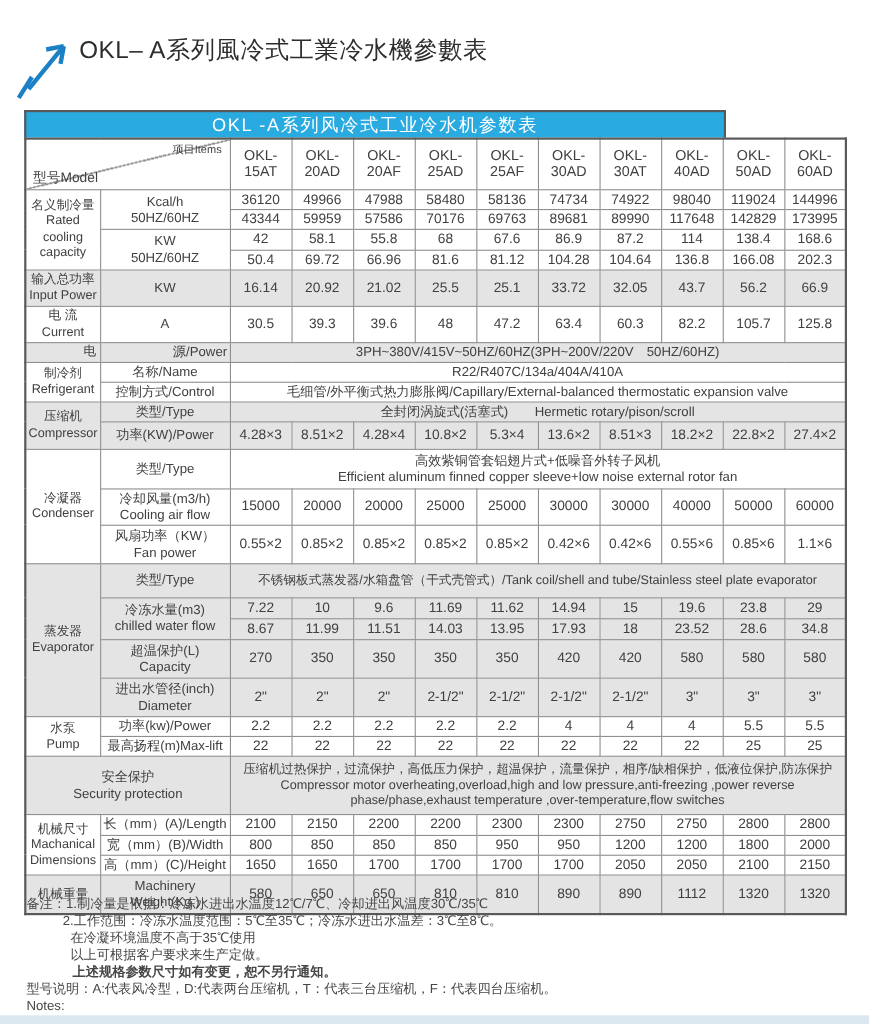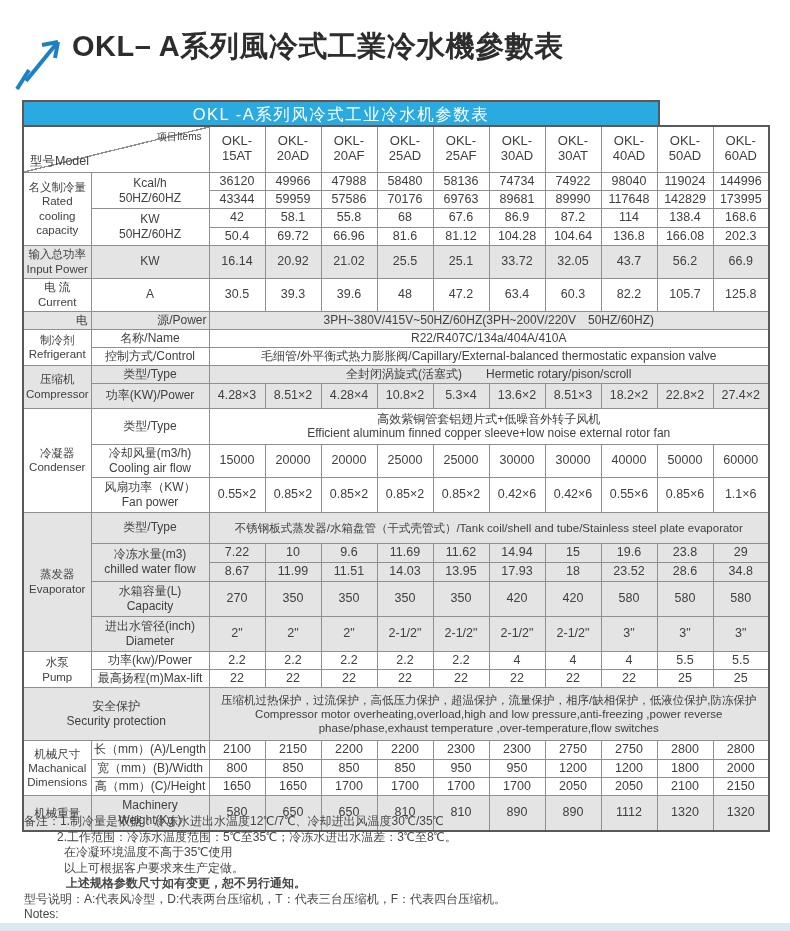--- a/index.html
+++ b/index.html
@@ -9,21 +9,21 @@
   }
   *{box-sizing:border-box;}
   html,body{margin:0;padding:0;}
   body{
     width:790px;height:931px;position:relative;background:#ffffff;
     font-family:"Liberation Sans", sans-serif;color:#3d3d3d;overflow:hidden;
   }
   
   .logo{position:absolute;left:14px;top:32px;width:52px;height:58px;}
   .titles{position:absolute;left:72px;top:30px;width:700px;}
-  .title-zh{font-size:29px;font-weight:bold;color:#2d2d2d;letter-spacing:0.5px;margin:0;line-height:32px;}
+  .title-zh{font-size:22px;font-weight:normal;color:#2d2d2d;letter-spacing:0.5px;margin:0;line-height:32px;}
   .title-en{font-size:16.5px;font-weight:500;color:#2e2e2e;margin:3px 0 0 2px;line-height:20px;}
   
   .table-wrap{position:absolute;left:22px;top:100px;width:638px;}
   .caption{
     background:var(--accent);color:#ffffff;text-align:center;
     font-size:16.5px;height:25px;line-height:25px;letter-spacing:1.5px;
     border:2px solid #58595b;border-bottom:none;
   }
   table{
     border-collapse:collapse;table-layout:fixed;width:746px;
@@ -318,21 +318,21 @@
           <td class="v">11.51</td>
           <td class="v">14.03</td>
           <td class="v">13.95</td>
           <td class="v">17.93</td>
           <td class="v">18</td>
           <td class="v">23.52</td>
           <td class="v">28.6</td>
           <td class="v">34.8</td>
         </tr>
     <tr class="h35 gray">
-      <td class="lblB">水箱容量(L)
+      <td class="lblB">超温保护(L)
 Capacity</td>
     <td class="v">270</td>
           <td class="v">350</td>
           <td class="v">350</td>
           <td class="v">350</td>
           <td class="v">350</td>
           <td class="v">420</td>
           <td class="v">420</td>
           <td class="v">580</td>
           <td class="v">580</td>

